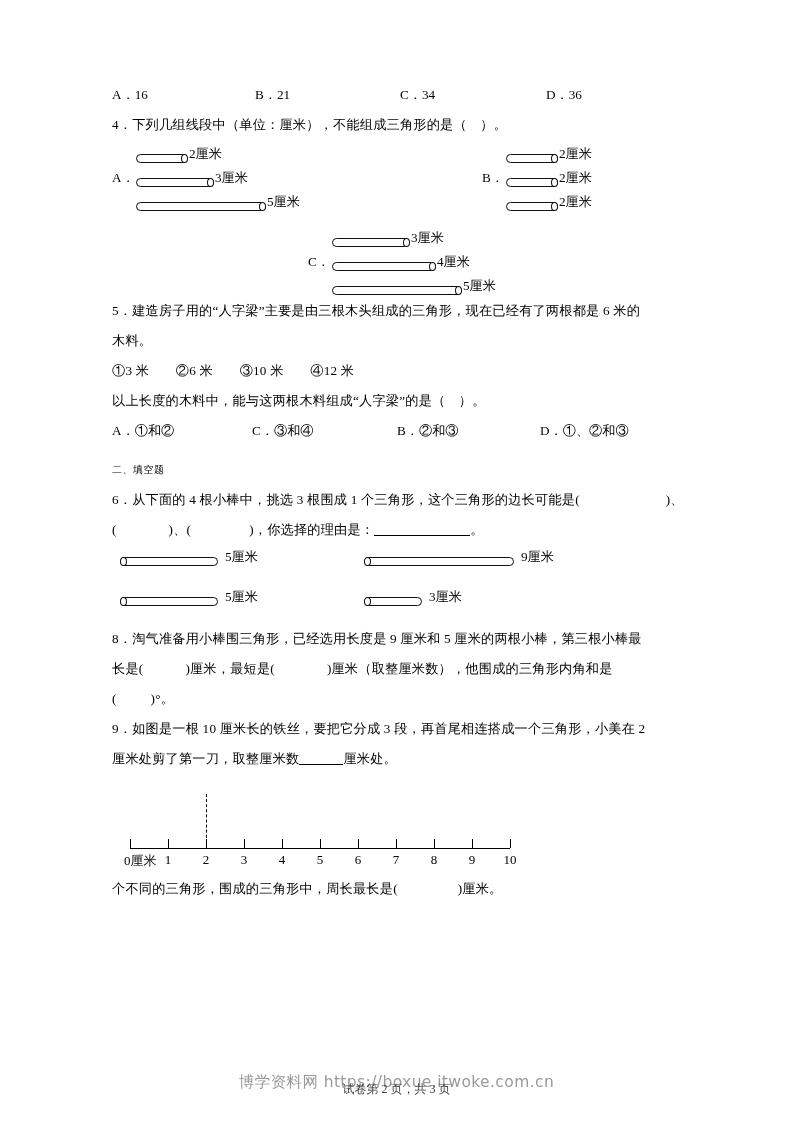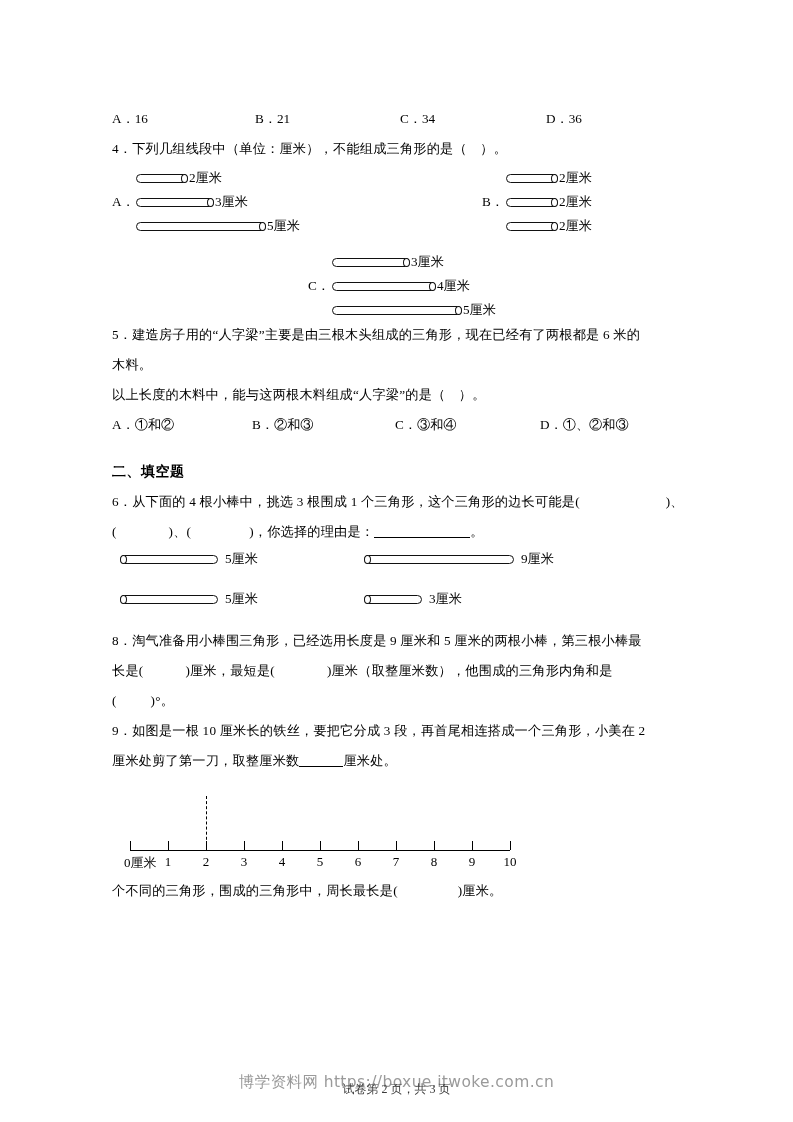--- a/index.html
+++ b/index.html
@@ -17,57 +17,57 @@
   }
   .page {
     position: absolute;
     left: 0; top: 0;
     width: 793px;
     height: 1122px;
   }
   .content {
     position: absolute;
     left: 112px;
-    top: 104px;
+    top: 80px;
     width: 590px;
   }
 
   
   .qline {
     font-size: 13.2px;
     line-height: 30px;
     letter-spacing: 0.2px;
     white-space: nowrap;
   }
   .sec-head {
-    font-size: 14px;
-    font-weight: bold;
+    font-size: 10px;
+    font-weight: normal;
     line-height: 30px;
-    margin-top: 17px;
+    margin-top: 9px;
     letter-spacing: 0.5px;
   }
   .ul-blank {
     display: inline-block;
     border-bottom: 1px solid #000;
     height: 13px;
     vertical-align: -2px;
   }
 
   
   .opt-row {
     display: flex;
     font-size: 13.2px;
     line-height: 30px;
   }
   .opt-row > span { display: inline-block; }
 
   
   .stick-wrap {
     display: inline-flex;
-    align-items: center;
+    align-items: flex-end;
   }
   .stick {
     position: relative;
     height: 9px;
     border: 1.1px solid #111;
     border-radius: 5px;
     background: #fff;
     box-sizing: border-box;
   }
   
@@ -294,25 +294,26 @@
             <span class="stick cap-r" style="width:130px"></span>
             <span class="stick-label">5厘米</span>
           </span>
         </div>
       </div>
 
     </div>
 
     <div class="qline">5．建造房子用的“人字梁”主要是由三根木头组成的三角形，现在已经有了两根都是 6 米的</div>
     <div class="qline">木料。</div>
+    <div class="qline">①3 米　　②6 米　　③10 米　　④12 米</div>
     <div class="qline">以上长度的木料中，能与这两根木料组成“人字梁”的是（　）。</div>
     <div class="opt-row">
       <span style="width:140px">A．①和②</span>
+      <span style="width:145px">C．③和④</span>
       <span style="width:143px">B．②和③</span>
-      <span style="width:145px">C．③和④</span>
       <span>D．①、②和③</span>
     </div>
 
     <div class="sec-head">二、填空题</div>
 
     <div class="qline">
       <span>6．从下面的 4 根小棒中，挑选 3 根围成 1 个三角形，这个三角形的边长可能是(</span><span style="display:inline-block;width:86px"></span><span>)、</span>
     </div>
     <div class="qline">
       <span>(</span><span style="display:inline-block;width:52px"></span><span>)、(</span><span style="display:inline-block;width:58px"></span><span>)，你选择的理由是：</span><span class="ul-blank" style="width:96px"></span><span>。</span>

